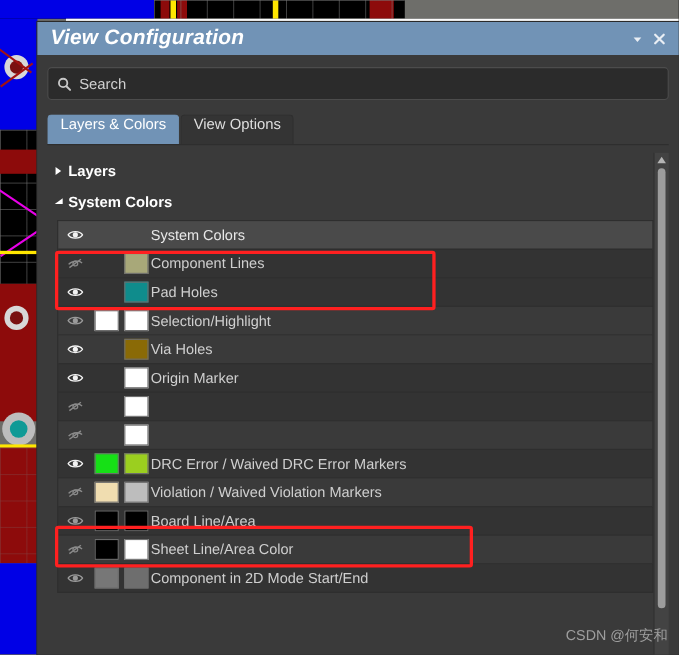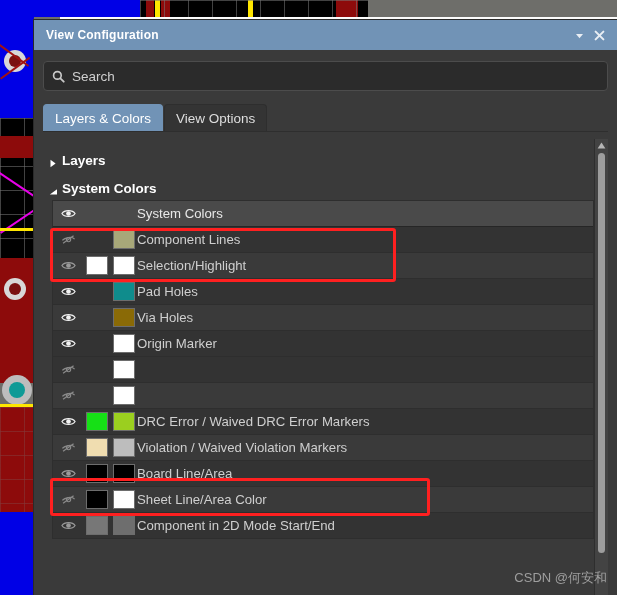--- a/index.html
+++ b/index.html
@@ -31,51 +31,51 @@
     position:absolute;left:34px;top:20px;width:583px;height:575px;
     background:#3a3a3a;
     box-shadow:0 0 0 1px #2a2a2a;
     display:flex;flex-direction:column;
   }
   #titlebar{
     height:30px;background:#7193b6;display:flex;align-items:center;
     padding:0 8px 0 12px;flex:none;
   }
   #titlebar .t-title{
-    color:#ffffff;font-size:12px;font-weight:bold;letter-spacing:.2px;flex:1;
+    color:#ffffff;font-size:19px;font-weight:bold;letter-spacing:.2px;flex:1;font-style:italic;
   }
   .tb-btn{width:20px;height:20px;display:flex;align-items:center;justify-content:center;color:#e9eef4;}
   .tb-btn svg{display:block;}
 
   #dlgbody{flex:1;display:flex;flex-direction:column;background:#3a3a3a;padding:0 9px;}
 
   
   #searchrow{margin-top:11px;flex:none;}
   #searchbox{
     height:28px;background:#2b2b2b;border:1px solid #4c4c4c;border-radius:4px;
     display:flex;align-items:center;padding:0 8px;
   }
   #searchbox .s-ico{margin-right:7px;display:flex;color:#c7c7c7;}
   #searchbox .s-txt{color:#cfcfcf;font-size:13.5px;}
 
   
   #tabs{display:flex;align-items:flex-end;margin-top:13px;height:27px;flex:none;
         border-bottom:1px solid #2e2e2e;}
   .tab{
-    height:26px;display:flex;align-items:center;padding:0 11px;font-size:13.5px;
+    height:26px;display:flex;padding:0 11px;font-size:13.5px;
     border:1px solid #2e2e2e;border-bottom:none;border-top-left-radius:4px;border-top-right-radius:4px;
     color:#dedede;background:#343434;margin-right:1px;
   }
   .tab.active{background:#7193b6;color:#ffffff;border-color:#7193b6;}
 
   
   #panel{flex:1;display:flex;margin-top:7px;min-height:0;position:relative;}
   #tree{flex:1;overflow:hidden;position:relative;padding-top:3px;}
 
-  .group{display:flex;align-items:flex-end;height:26px;padding-left:3px;}
+  .group{display:flex;align-items:center;height:26px;padding-left:3px;}
   .group .tri{width:14px;display:flex;align-items:center;justify-content:center;color:#ffffff;}
   .group .gname{color:#ffffff;font-size:13.5px;font-weight:bold;margin-left:2px;}
 
   #listwrap{margin-top:4px;margin-left:9px;border:1px solid #2e2e2e;border-bottom:none;background:#333333;}
   .row{height:25px;display:flex;align-items:center;position:relative;border-bottom:1px solid #2e2e2e;}
   .row.header{background:#4a4a4a;border-bottom:1px solid #262626;}
   .row.alt{background:#3a3a3a;}
   .eye{width:30px;display:flex;align-items:center;justify-content:center;}
   .eye svg{display:block;}
   .sw{width:20px;height:17px;border:1px solid #6d6d6d;margin-right:5px;flex:none;}
@@ -215,45 +215,45 @@
                     <circle cx="8" cy="5.6" r="2.3" fill="none" stroke="#8a8a8a" stroke-width="1.2"></circle>
                     <path d="M2.2 9.6 L13.4 1.4" stroke="#8a8a8a" stroke-width="1.4"></path>
                   </svg>
                 </span>
                 <span class="swbox">
                   <span class="sw ghost"></span>
                   <span class="sw" style="background: rgb(168, 168, 121);"></span>
                 </span>
                 <span class="label">Component Lines</span>
               </div>
+              <div class="row">
+                <span class="eye">
+                  <svg width="15" height="11" viewBox="0 0 16 11">
+                    <path d="M1 5.5 C3.6 1.3 12.4 1.3 15 5.5 C12.4 9.7 3.6 9.7 1 5.5 Z" fill="none" stroke="#f2f2f2" stroke-width="1.3"></path>
+                    <circle cx="8" cy="5.5" r="2.5" fill="#f2f2f2"></circle>
+                  </svg>
+                </span>
+                <span class="swbox">
+                  <span class="sw ghost"></span>
+                  <span class="sw" style="background: rgb(15, 140, 140);"></span>
+                </span>
+                <span class="label">Pad Holes</span>
+              </div>
               <div class="row alt">
                 <span class="eye">
                   <svg width="15" height="11" viewBox="0 0 16 11">
                     <path d="M1 5.5 C3.6 1.3 12.4 1.3 15 5.5 C12.4 9.7 3.6 9.7 1 5.5 Z" fill="none" stroke="#9a9a9a" stroke-width="1.3"></path>
                     <circle cx="8" cy="5.5" r="2.5" fill="#9a9a9a"></circle>
                   </svg>
                 </span>
                 <span class="swbox">
                   <span class="sw" style="background: rgb(255, 255, 255);"></span>
                   <span class="sw" style="background: rgb(255, 255, 255);"></span>
                 </span>
                 <span class="label">Selection/Highlight</span>
-              </div>
-              <div class="row">
-                <span class="eye">
-                  <svg width="15" height="11" viewBox="0 0 16 11">
-                    <path d="M1 5.5 C3.6 1.3 12.4 1.3 15 5.5 C12.4 9.7 3.6 9.7 1 5.5 Z" fill="none" stroke="#f2f2f2" stroke-width="1.3"></path>
-                    <circle cx="8" cy="5.5" r="2.5" fill="#f2f2f2"></circle>
-                  </svg>
-                </span>
-                <span class="swbox">
-                  <span class="sw ghost"></span>
-                  <span class="sw" style="background: rgb(15, 140, 140);"></span>
-                </span>
-                <span class="label">Pad Holes</span>
               </div>
               <div class="row alt">
                 <span class="eye">
                   <svg width="15" height="11" viewBox="0 0 16 11">
                     <path d="M1 5.5 C3.6 1.3 12.4 1.3 15 5.5 C12.4 9.7 3.6 9.7 1 5.5 Z" fill="none" stroke="#f2f2f2" stroke-width="1.3"></path>
                     <circle cx="8" cy="5.5" r="2.5" fill="#f2f2f2"></circle>
                   </svg>
                 </span>
                 <span class="swbox">
                   <span class="sw ghost"></span>

